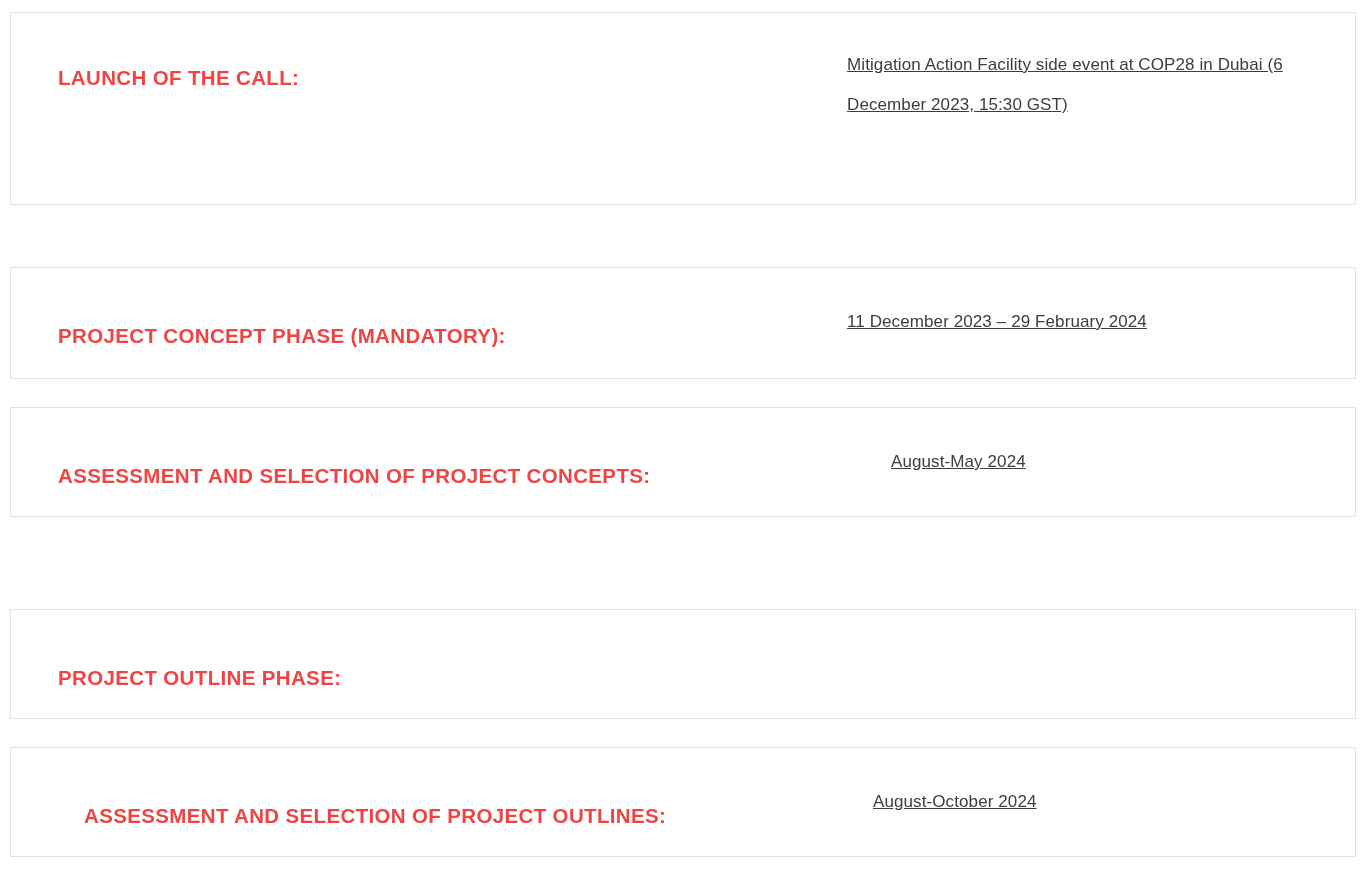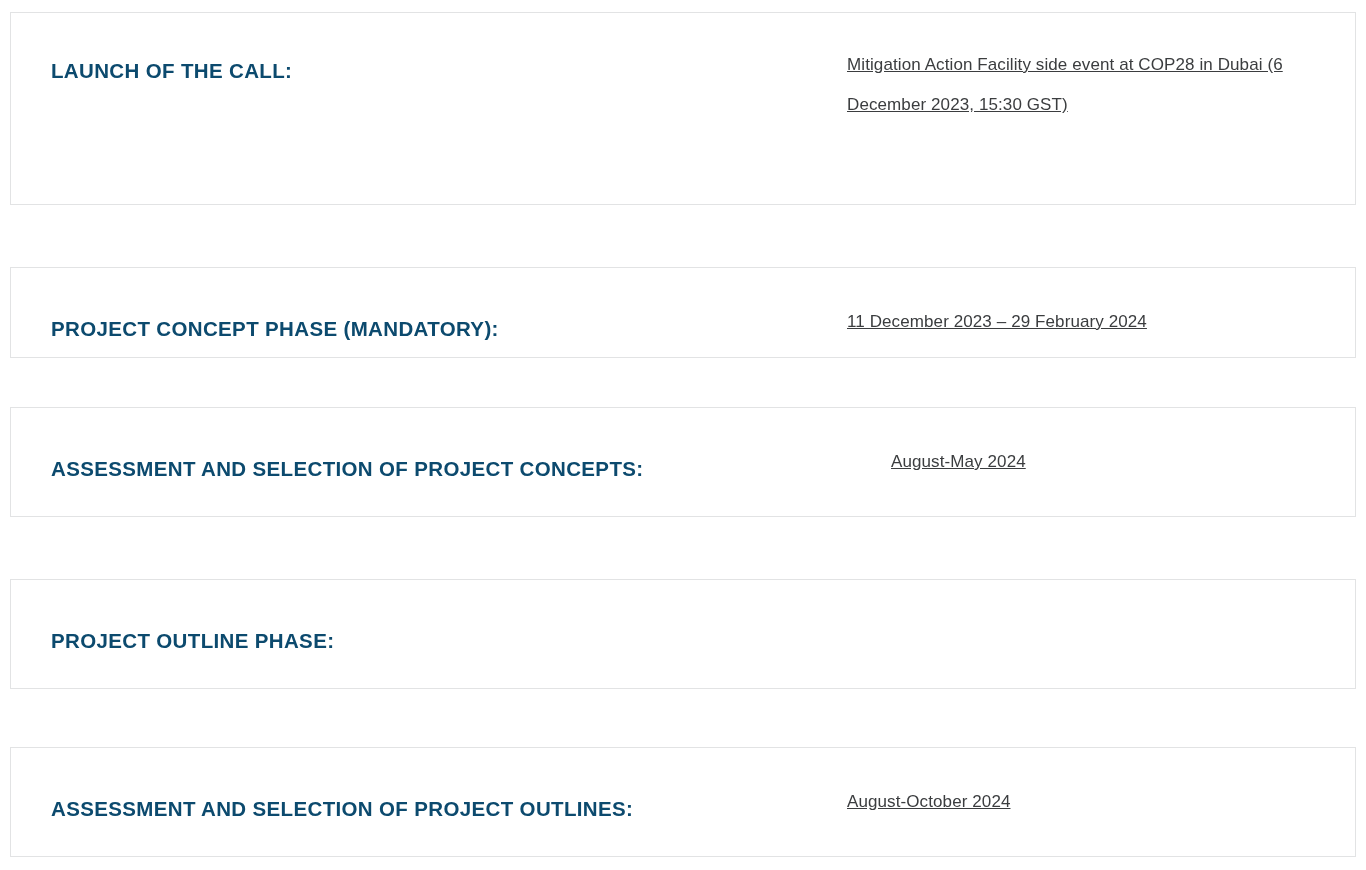--- a/index.html
+++ b/index.html
@@ -45,22 +45,22 @@
 
   .row-cell-value {
     box-sizing: border-box;
     flex: 1 1 auto;
     padding: 0 20px 0 0;
     display: flex;
     align-items: flex-start;
   }
 
   .phase-label {
-    margin: 8px;
-    color: #0c4a6e;
+    margin: 15px;
+    color: #ef4444;
     font-family: "Liberation Sans Narrow", "Liberation Sans", "DejaVu Sans", sans-serif;
     font-size: 20.5px;
     font-weight: bold;
     letter-spacing: 0.35px;
     line-height: 26px;
     text-transform: uppercase;
     white-space: nowrap;
   }
 
   .phase-value {
@@ -72,33 +72,33 @@
     line-height: 40px;
     letter-spacing: 0.1px;
     text-decoration: underline;
   }
 
   
   #row-0 { top: 12px;  height: 193px; }
   #row-0 .row-cell-label { padding-top: 37px; }
   #row-0 .row-cell-value { padding-top: 32px; }
 
-  #row-1 { top: 267px; height: 91px; }
+  #row-1 { top: 267px; height: 112px; }
   #row-1 .row-cell-label { padding-top: 40px; }
   #row-1 .row-cell-value { padding-top: 34px; }
 
   #row-2 { top: 407px; height: 110px; gap: 44px; }
   #row-2 .row-cell-label { padding-top: 40px; }
   #row-2 .row-cell-value { padding-top: 34px; }
 
-  #row-3 { top: 579px; height: 110px; }
+  #row-3 { top: 609px; height: 110px; }
   #row-3 .row-cell-label { padding-top: 40px; }
   #row-3 .row-cell-value { padding-top: 34px; }
 
-  #row-4 { top: 747px; height: 110px; }
+  #row-4 { top: 747px; height: 110px; padding-left: 26px; }
   #row-4 .row-cell-label { padding-top: 40px; }
   #row-4 .row-cell-value { padding-top: 34px; }
 </style>
 </head>
 <body>
 
 <div class="timeline">
 
   <div class="row" id="row-0">
     <div class="row-cell-label">

